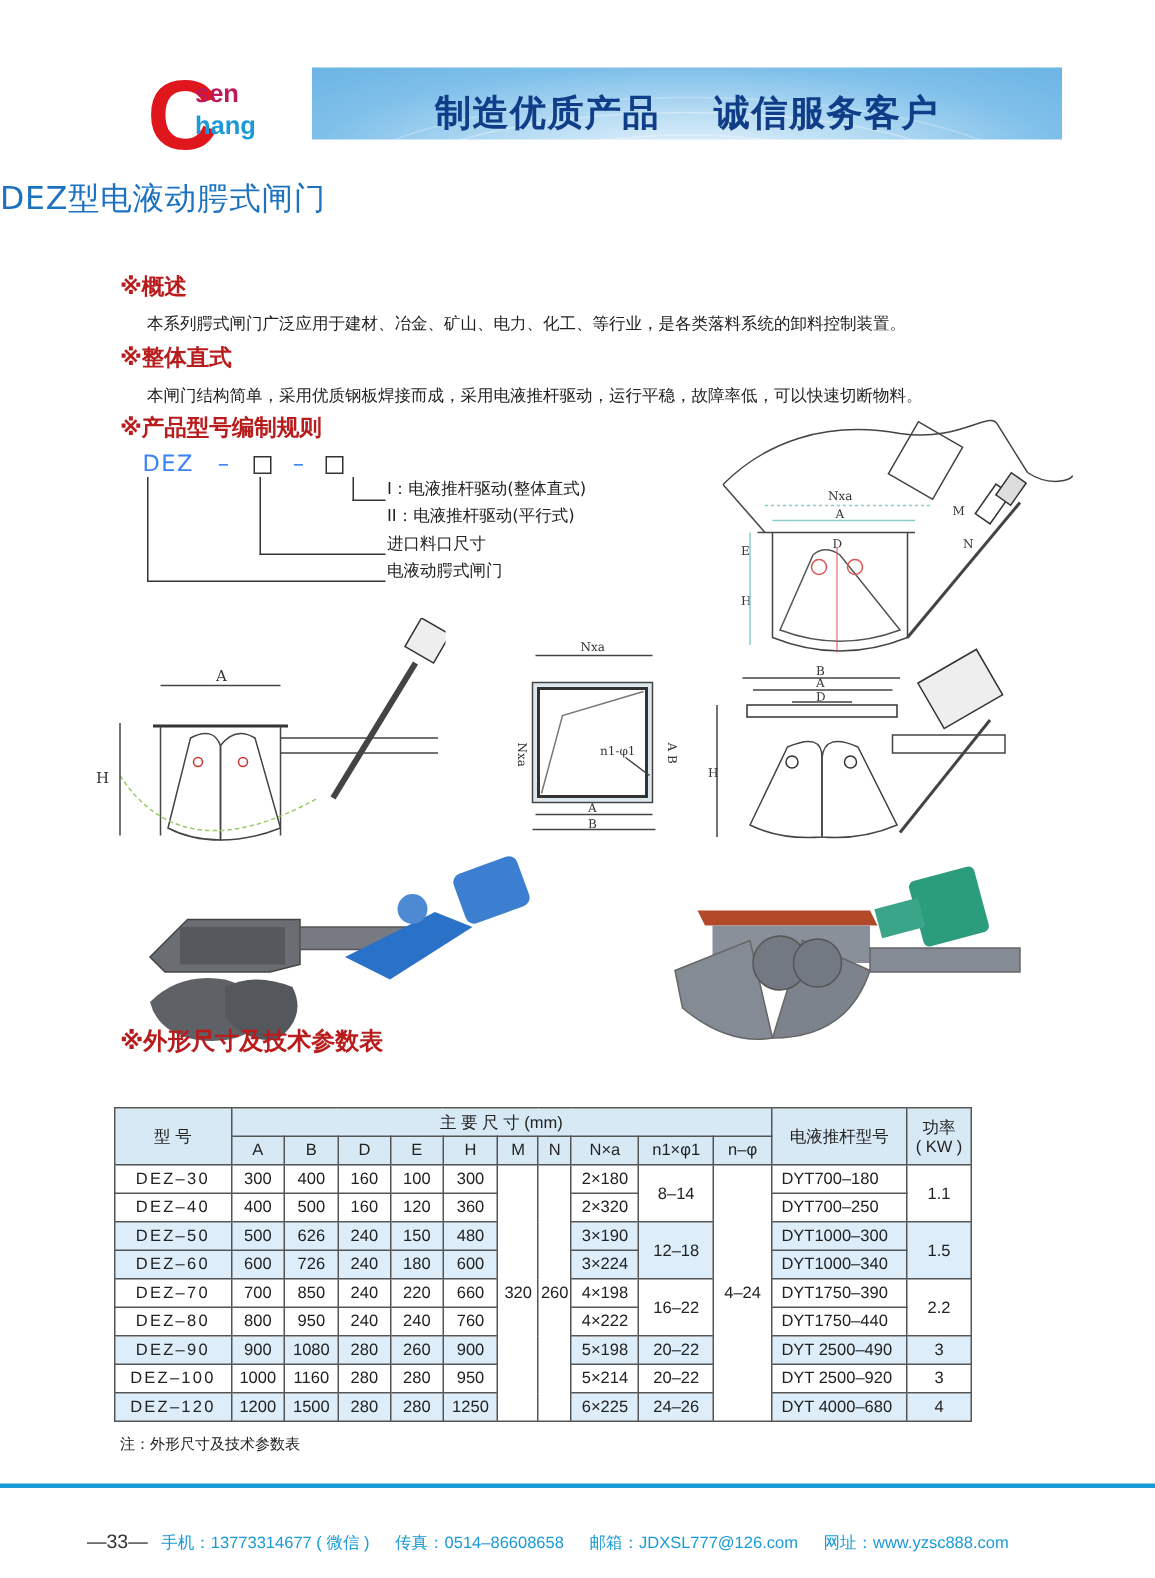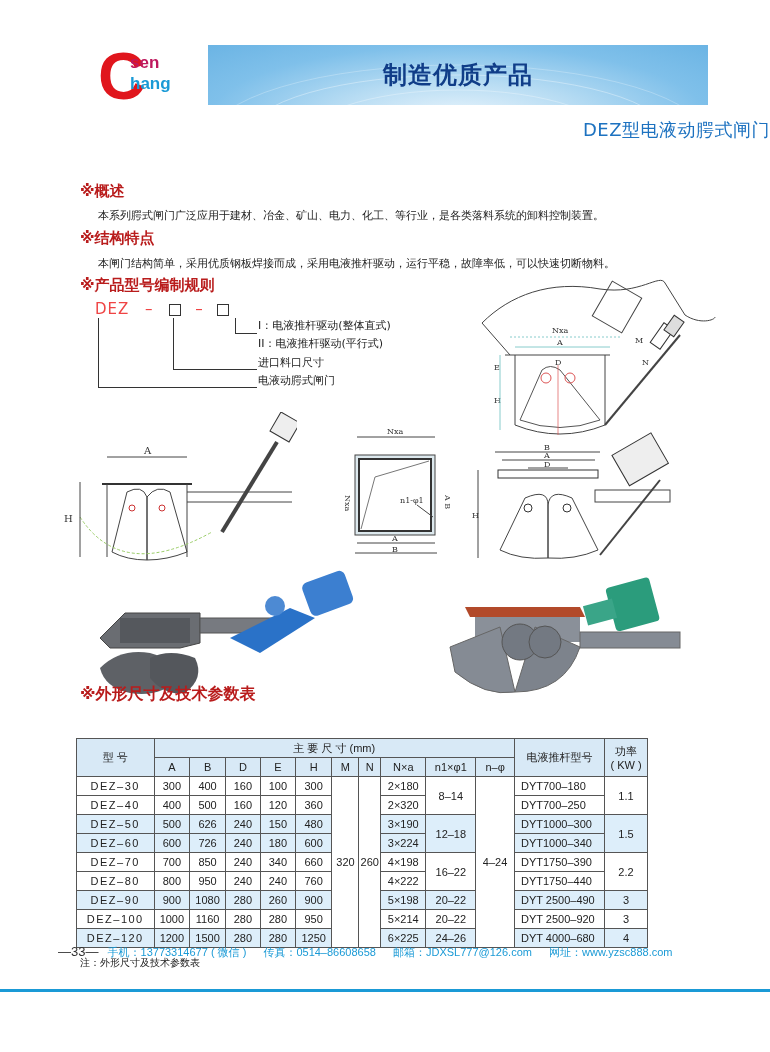--- a/index.html
+++ b/index.html
@@ -5,81 +5,82 @@
   html, body { margin:0; padding:0; }
   body { width:770px; height:1052px; background:#ffffff; position:relative; overflow:hidden;
          font-family:"DejaVu Sans", sans-serif; color:#222; }
   .abs { position:absolute; }
 
   
   .logo { left:98px; top:48px; width:90px; height:56px; }
   .logo-c { left:0; top:0; font-family:"Liberation Sans", sans-serif; font-weight:bold; font-size:66px; color:#e0161d; line-height:56px; }
   .logo-sen { left:32px; top:6px; font-family:"Liberation Sans", sans-serif; font-weight:bold; font-size:17px; color:#be185d; line-height:18px; }
   .logo-hang { left:32px; top:27px; font-family:"Liberation Sans", sans-serif; font-weight:bold; font-size:17px; color:#1a9ad6; line-height:18px; }
-  .banner { left:208px; top:45px; width:500px; height:60px;
+  .banner { left:208px; top:45px; width:500px; height:48px;
             background: radial-gradient(ellipse at 50% 120%, #e8f4fc 0%, #b7dcf3 35%, #7fc0ea 70%, #6bb4e4 100%); }
   .banner-text { left:0; top:0; width:500px; height:60px; display:flex; align-items:center; justify-content:center;
                  font-size:24px; font-weight:bold; color:#103d88; letter-spacing:1px; }
   .banner-text span { margin:0 18px; }
 
-  .title { left:0; width:770px; top:118px; text-align:right; font-size:18px; color:#1d72c0; letter-spacing:0.5px; }
+  .title { left:0; width:770px; top:118px; text-align:left; font-size:21px; color:#1d72c0; letter-spacing:0.5px; }
 
   .sec-h { font-size:15px; color:#b91c1c; font-weight:bold; }
   .para { font-size:11px; color:#222; }
 
   
   .code-box { left:95px; top:300px; width:300px; height:95px; }
-  .code-main { left:0; top:0; font-size:15px; font-family:"DejaVu Sans", sans-serif; color:#ef4444; letter-spacing:1px; }
+  .code-main { left:0; top:0; font-size:15px; font-family:"DejaVu Sans", sans-serif; color:#3b82f6; letter-spacing:1px; }
   .sq { display:inline-block; width:10px; height:10px; border:1px solid #333; vertical-align:middle; }
   .line { position:absolute; background:#333; }
   .rule-lbl { position:absolute; font-size:11px; color:#222; white-space:nowrap;text-align:center; }
 
   
   .draw { position:absolute; }
 
   
   table.spec { position:absolute; left:76px; top:738px; width:572px; border-collapse:collapse; font-family:"Liberation Sans", sans-serif; font-size:11px; }
   table.spec td, table.spec th { border:1px solid #555; text-align:center; padding:0; height:18px; font-weight:normal; color:#222; }
   table.spec th { background:#d8e9f6; }
   table.spec tr.blue td { background:#ddeefa; }
   table.spec td.model { letter-spacing:1.5px; text-align:center; }
   table.spec td.white { background:#fff !important; }
   table.spec td.left { text-align:left; padding-left:6px; }
 
   .note { left:80px; top:956px; font-size:10px; color:#222; }
   .footer-line { left:0; top:989px; width:770px; height:3px; background:#1a9ad6; }
-  .footer { left:58px; top:944px; font-family:"Liberation Sans", sans-serif; font-size:11px; color:#1a9ad6; white-space:nowrap;text-align:right; }
+  .footer { left:58px; top:1020px; font-family:"Liberation Sans", sans-serif; font-size:11px; color:#1a9ad6; white-space:nowrap;text-align:right; }
   .footer .page { color:#333; font-size:13px; margin-right:6px; }
   .footer .item { margin-right:14px; }
 </style>
 </head>
 <body>
 
 <div class="abs logo">
   <div class="abs logo-c">C</div>
   <div class="abs logo-sen">sen</div>
   <div class="abs logo-hang">hang</div>
 </div>
 <div class="abs banner">
   <svg class="abs" style="left:0;top:0" width="500" height="60">
     <ellipse cx="250" cy="90" rx="210" ry="60" fill="none" stroke="#ffffff" stroke-opacity="0.35" stroke-width="1"></ellipse>
     <ellipse cx="250" cy="100" rx="160" ry="55" fill="none" stroke="#ffffff" stroke-opacity="0.3" stroke-width="1"></ellipse>
     <ellipse cx="250" cy="95" rx="250" ry="75" fill="none" stroke="#ffffff" stroke-opacity="0.25" stroke-width="1"></ellipse>
   </svg>
   <div class="abs banner-text">
     <span>制造优质产品</span>
+    <span>诚信服务客户</span>
   </div>
 </div>
 
 <div class="abs title">DEZ型电液动腭式闸门</div>
 
 <div class="abs sec-h" style="left:80px;top:182px;">※概述</div>
 <div class="abs para" style="left:98px;top:208px;">本系列腭式闸门广泛应用于建材、冶金、矿山、电力、化工、等行业，是各类落料系统的卸料控制装置。</div>
 
-<div class="abs sec-h" style="left:80px;top:229px;">※结构特点</div>
+<div class="abs sec-h" style="left:80px;top:229px;">※整体直式</div>
 <div class="abs para" style="left:98px;top:256px;">本闸门结构简单，采用优质钢板焊接而成，采用电液推杆驱动，运行平稳，故障率低，可以快速切断物料。</div>
 
 <div class="abs sec-h" style="left:80px;top:276px;">※产品型号编制规则</div>
 
 <div class="abs code-box">
   <div class="abs code-main">
     <span>DEZ</span>
     <span style="margin:0 10px">–</span>
     <span class="sq"></span>
     <span style="margin:0 8px">–</span>
@@ -286,21 +287,21 @@
     <td>180</td>
     <td>600</td>
     <td>3×224</td>
     <td class="left">DYT1000–340</td>
   </tr>
   <tr>
     <td class="model">DEZ–70</td>
     <td>700</td>
     <td>850</td>
     <td>240</td>
-    <td>340</td>
+    <td>220</td>
     <td>660</td>
     <td>4×198</td>
     <td rowspan="2">16–22</td>
     <td class="left">DYT1750–390</td>
     <td rowspan="2">2.2</td>
   </tr>
   <tr>
     <td class="model">DEZ–80</td>
     <td>800</td>
     <td>950</td>

